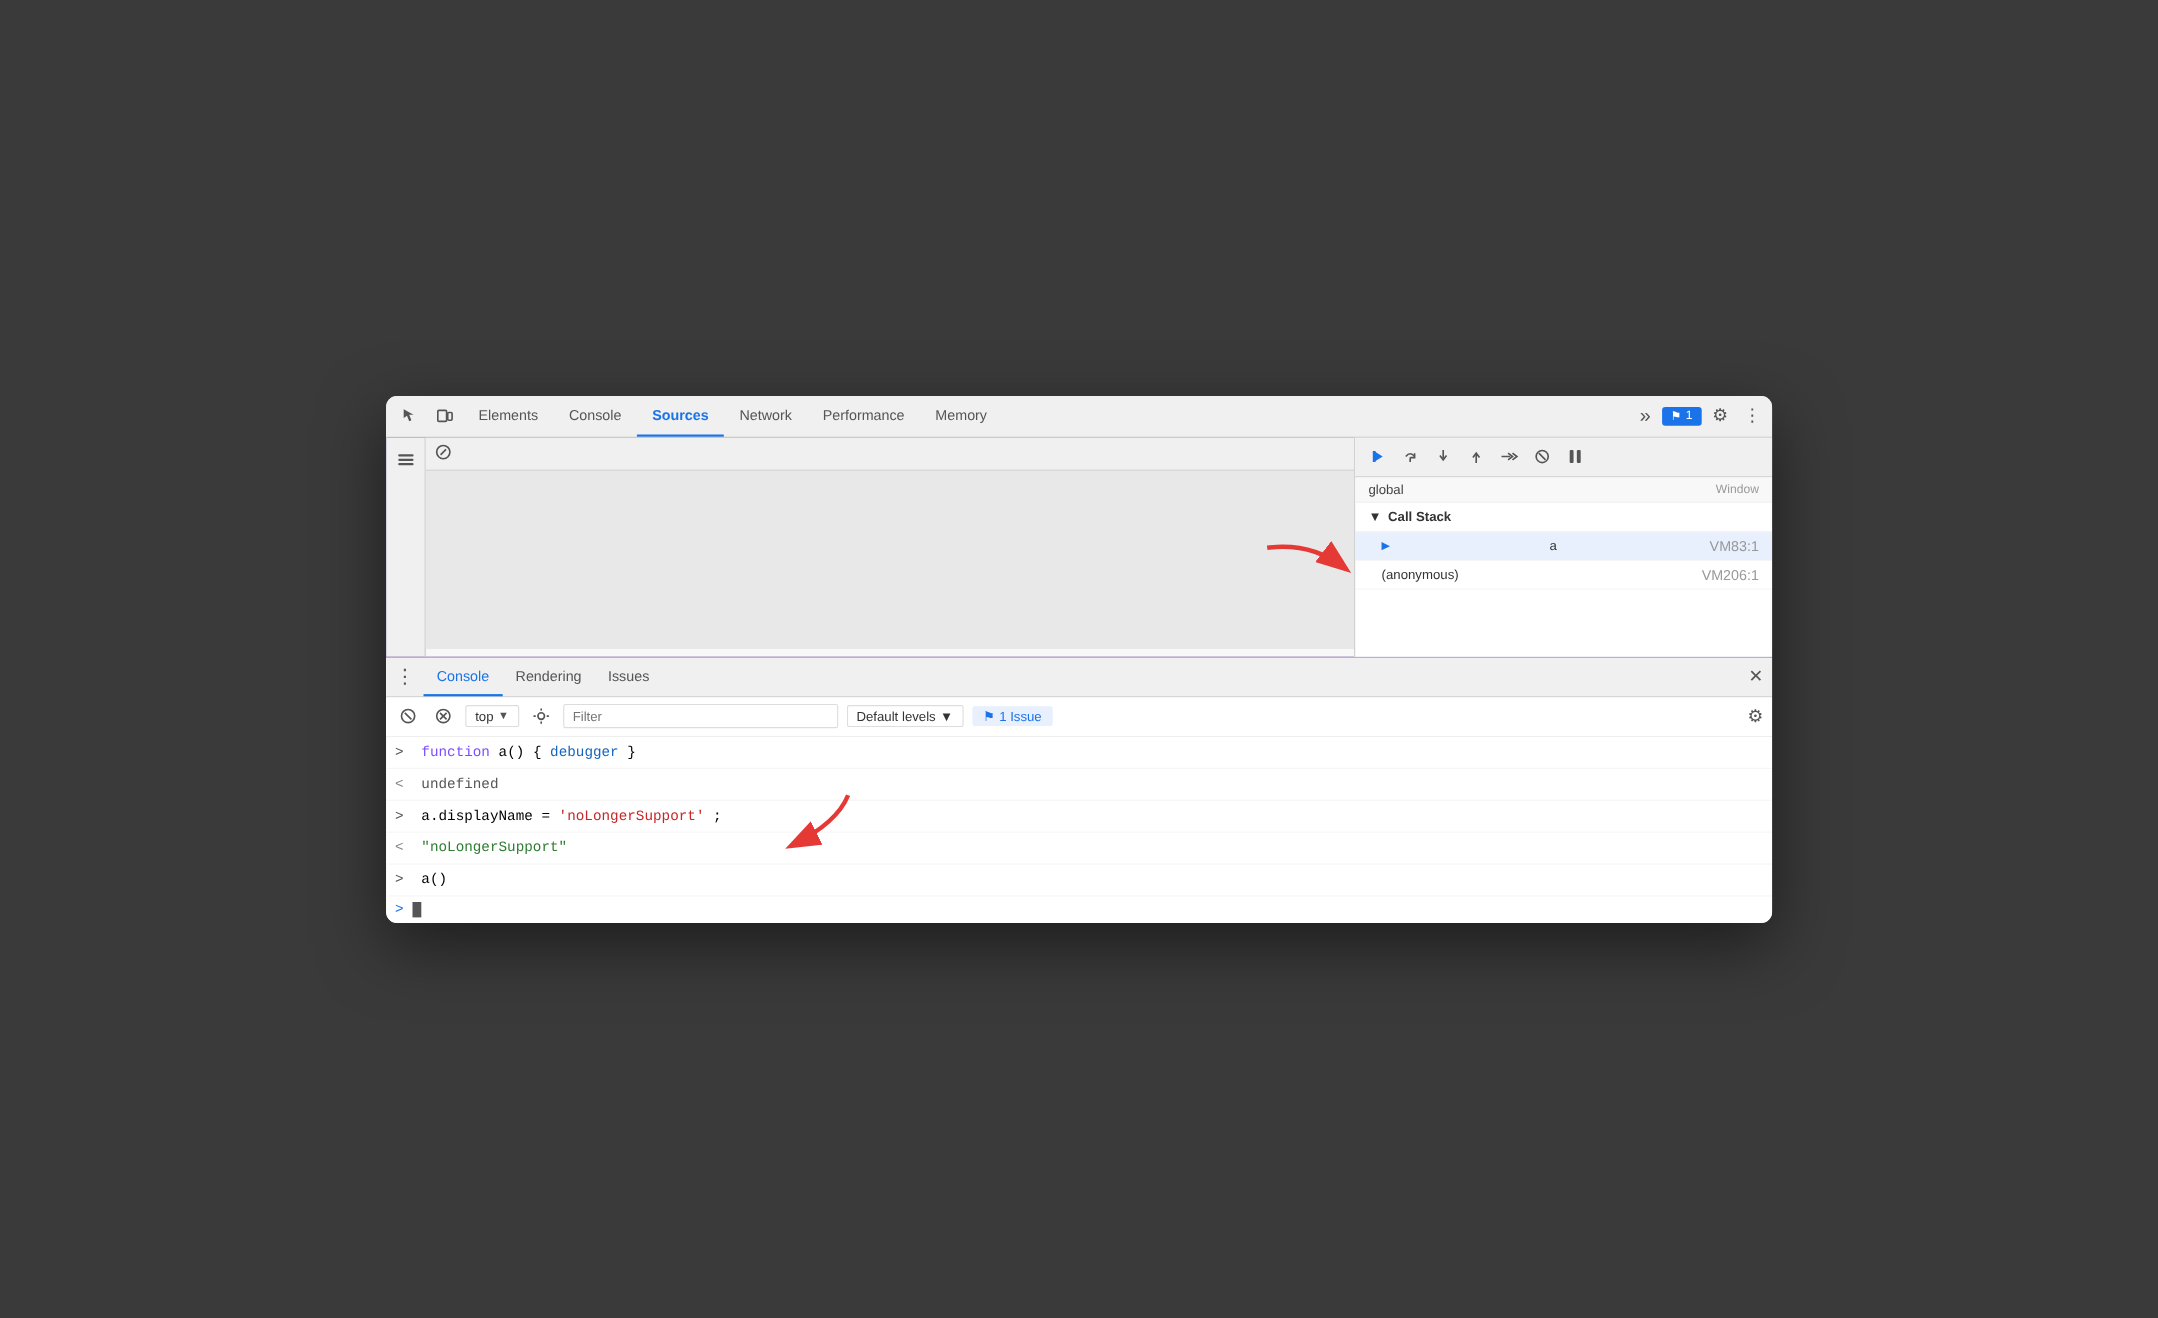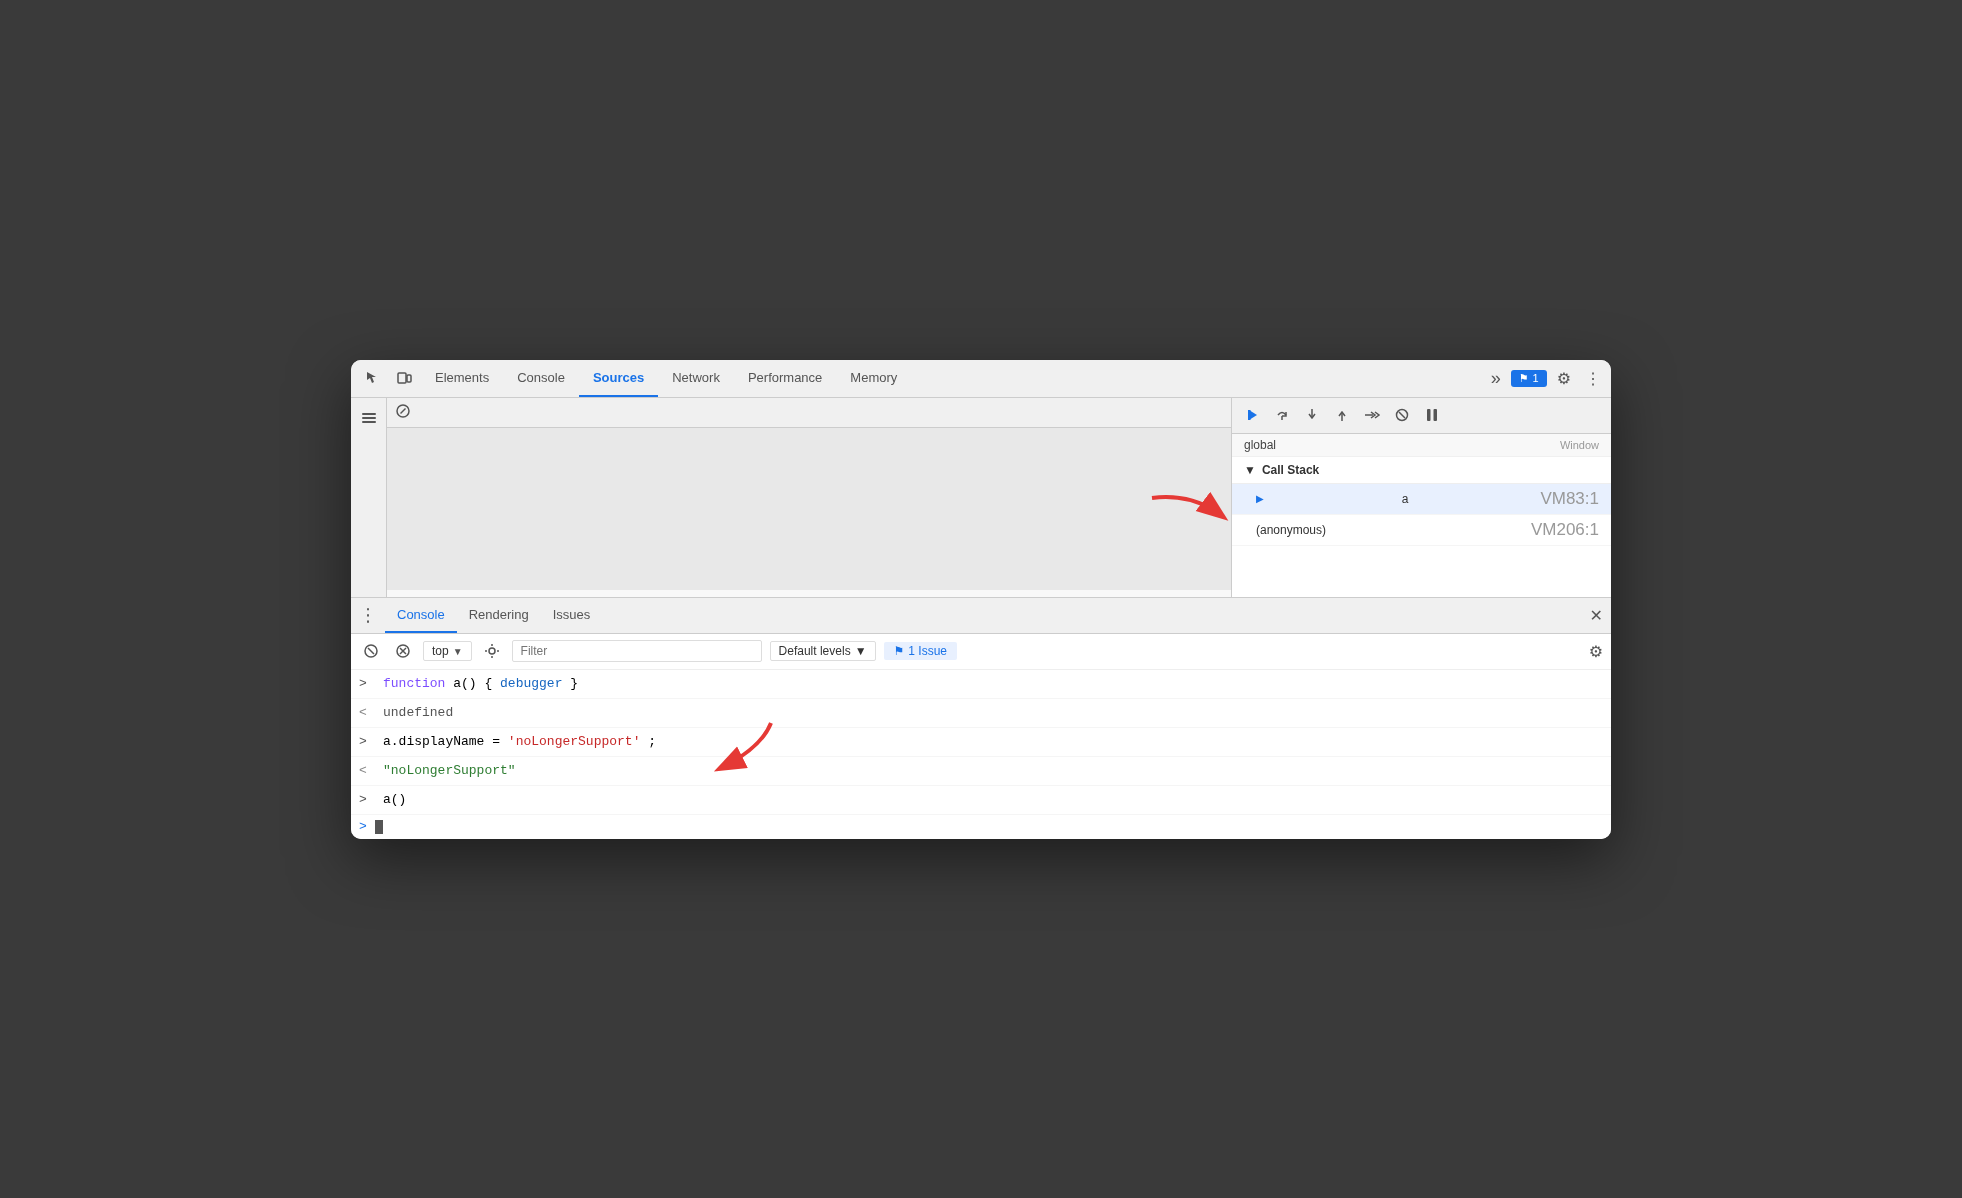--- a/index.html
+++ b/index.html
@@ -225,21 +225,21 @@
     }
     .call-stack-item.active {
       background: #e8f0fe;
     }
     .call-stack-arrow {
       color: #1a73e8;
       margin-right: 6px;
       font-size: 10px;
     }
     .call-stack-name { color: #333; }
-    .call-stack-loc { color: #999; font-size: 17px; }
+    .call-stack-loc { color: #999; font-size: 13px; }
     
     .console-area {
       background: white;
       flex: 1;
       display: flex;
       flex-direction: column;
     }
     .console-tabs-bar {
       display: flex;
       align-items: center;

